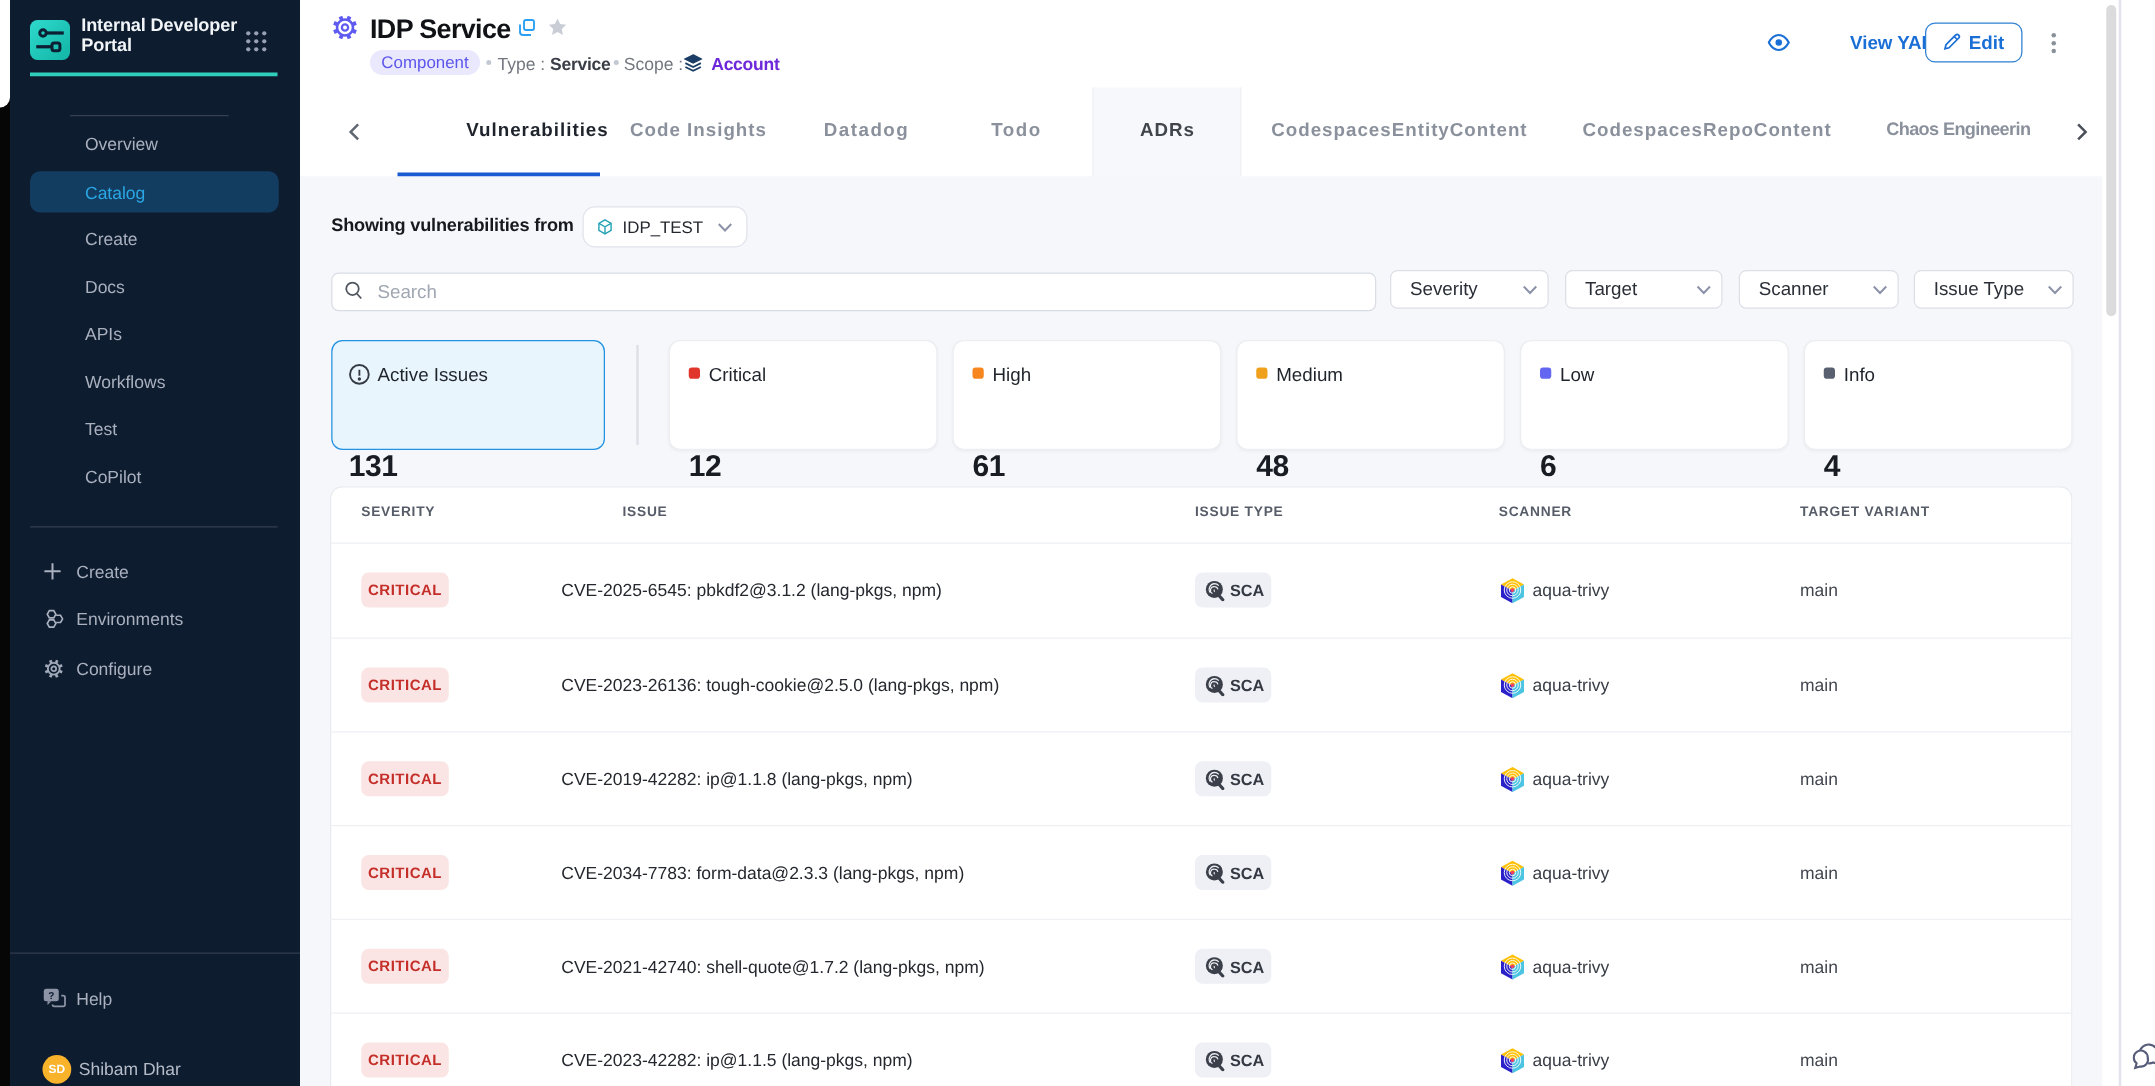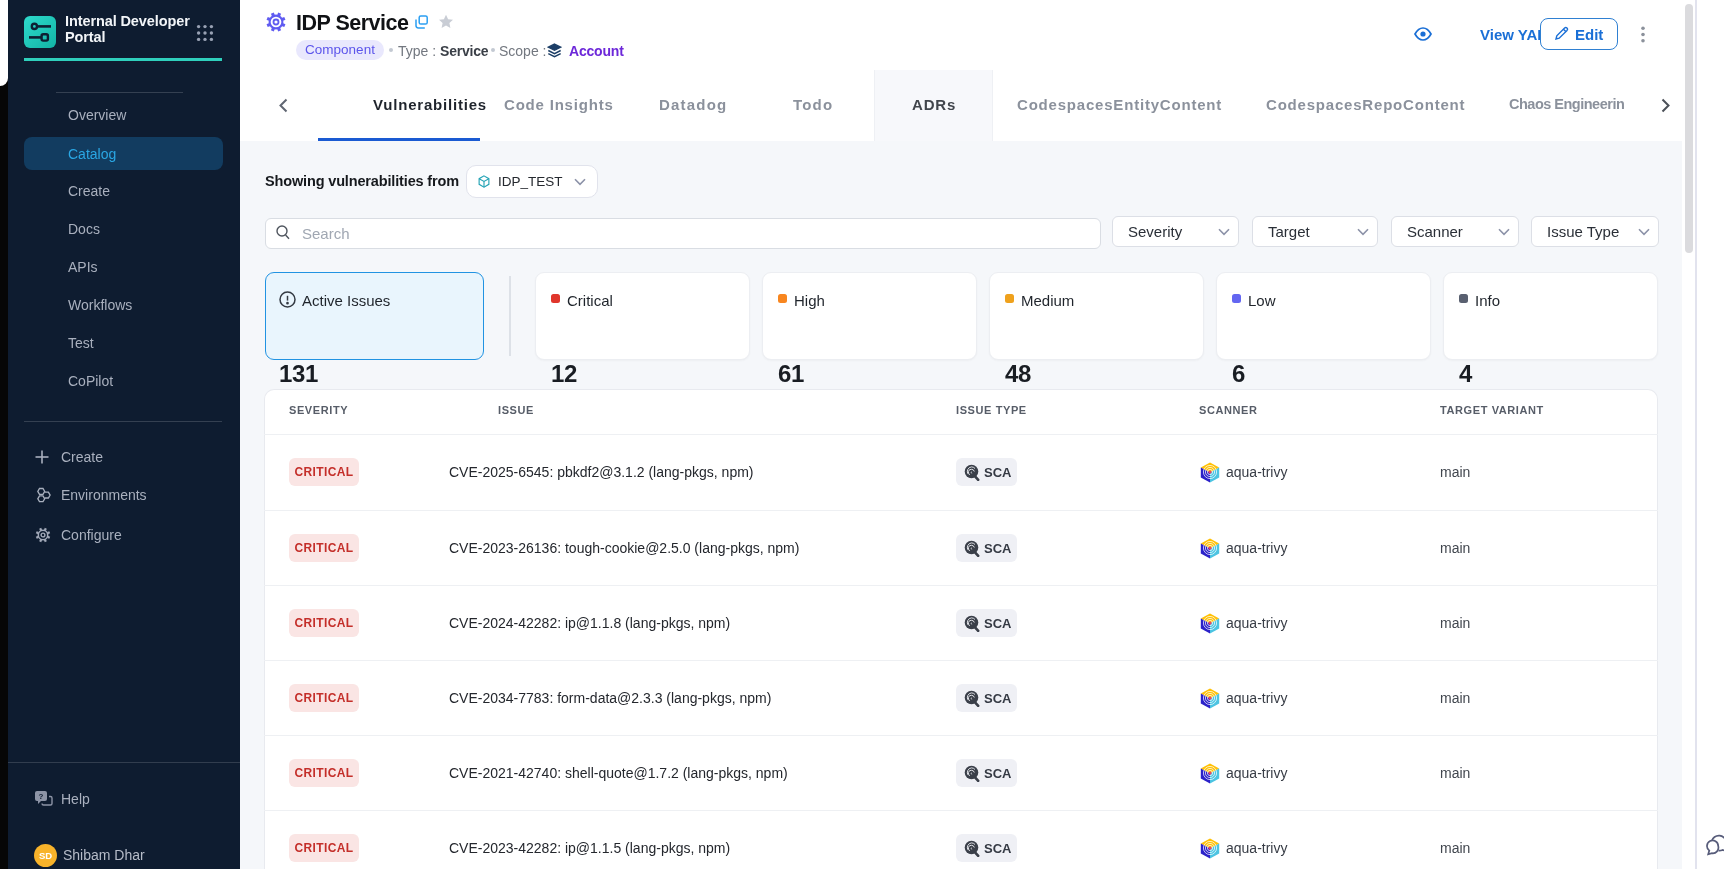--- a/index.html
+++ b/index.html
@@ -349,21 +349,21 @@
     <g fill="none" stroke="#ffffff" stroke-width="0.8" opacity="0.9">
       <circle cx="10" cy="10" r="2.6"></circle>
       <circle cx="10" cy="10" r="4.6"></circle>
       <circle cx="10" cy="10" r="6.6"></circle>
     </g>
     <circle cx="10" cy="10" r="1.5" fill="#f43f5e"></circle>
   </svg>
   <div class="abs scanner" style="left:1226px;top:540px;">aqua-trivy</div>
   <div class="abs tmain" style="left:1440px;top:540px;">main</div>
   <div class="abs crit" style="left:289px;top:609px;">CRITICAL</div>
-  <div class="abs issue" style="left:449px;top:615px;">CVE-2024-42282: ip@1.1.8 (lang-pkgs, npm)</div>
+  <div class="abs issue" style="left:449px;top:615px;">CVE-2019-42282: ip@1.1.8 (lang-pkgs, npm)</div>
   <div class="abs scachip" style="left:956px;top:609px;"></div>
   <svg class="abs" style="left:964px;top:615px;" width="16" height="17" viewBox="0 0 16 17">
     <circle cx="7.5" cy="7.5" r="6.8" fill="#3a3f49"></circle>
     <path d="M11.5 12.8 L14.2 15.8" stroke="#3a3f49" stroke-width="2.6" stroke-linecap="round"></path>
     <g fill="none" stroke="#eff0f5" stroke-width="0.9">
       <path d="M4.2 10.2 A4.6 4.6 0 0 1 7.5 2.9 A4.6 4.6 0 0 1 11 4.5"></path>
       <path d="M6 10.8 A2.9 2.9 0 0 1 7.5 5.3 A2.9 2.9 0 0 1 10.3 7.5"></path>
       <path d="M7.7 9.4 A1.4 1.4 0 0 1 7.5 7.7"></path>
     </g>
   </svg>

